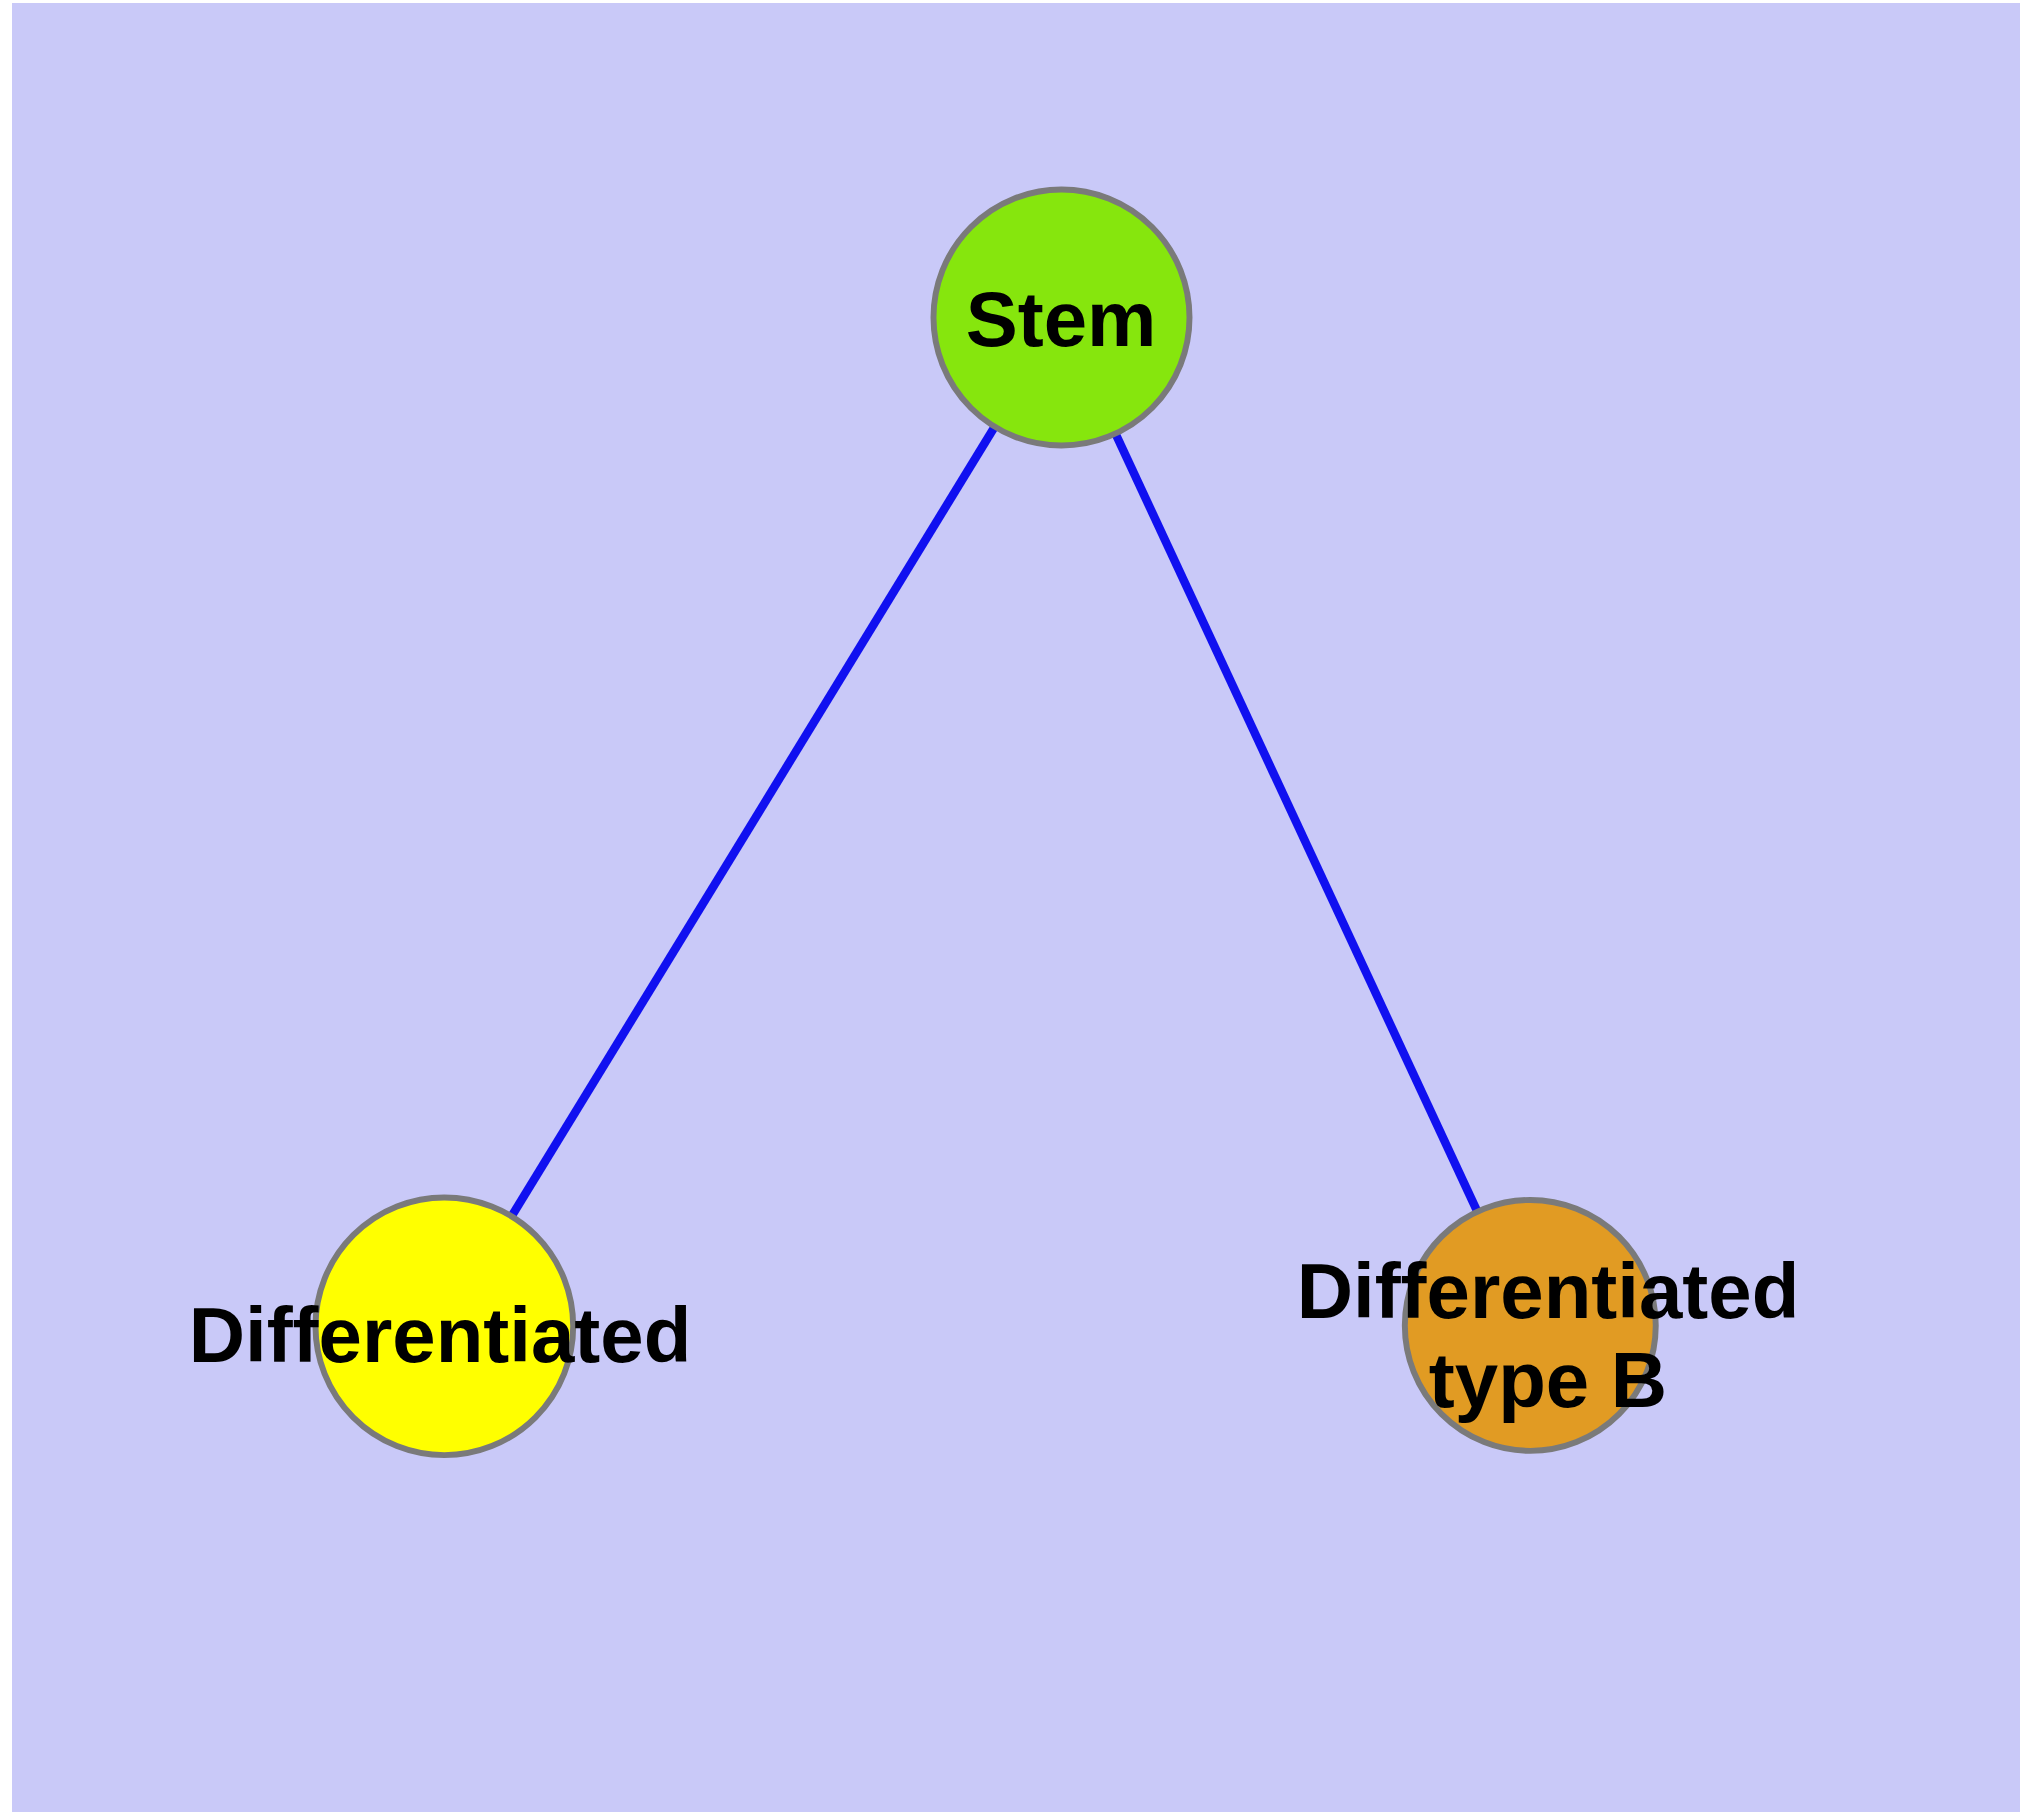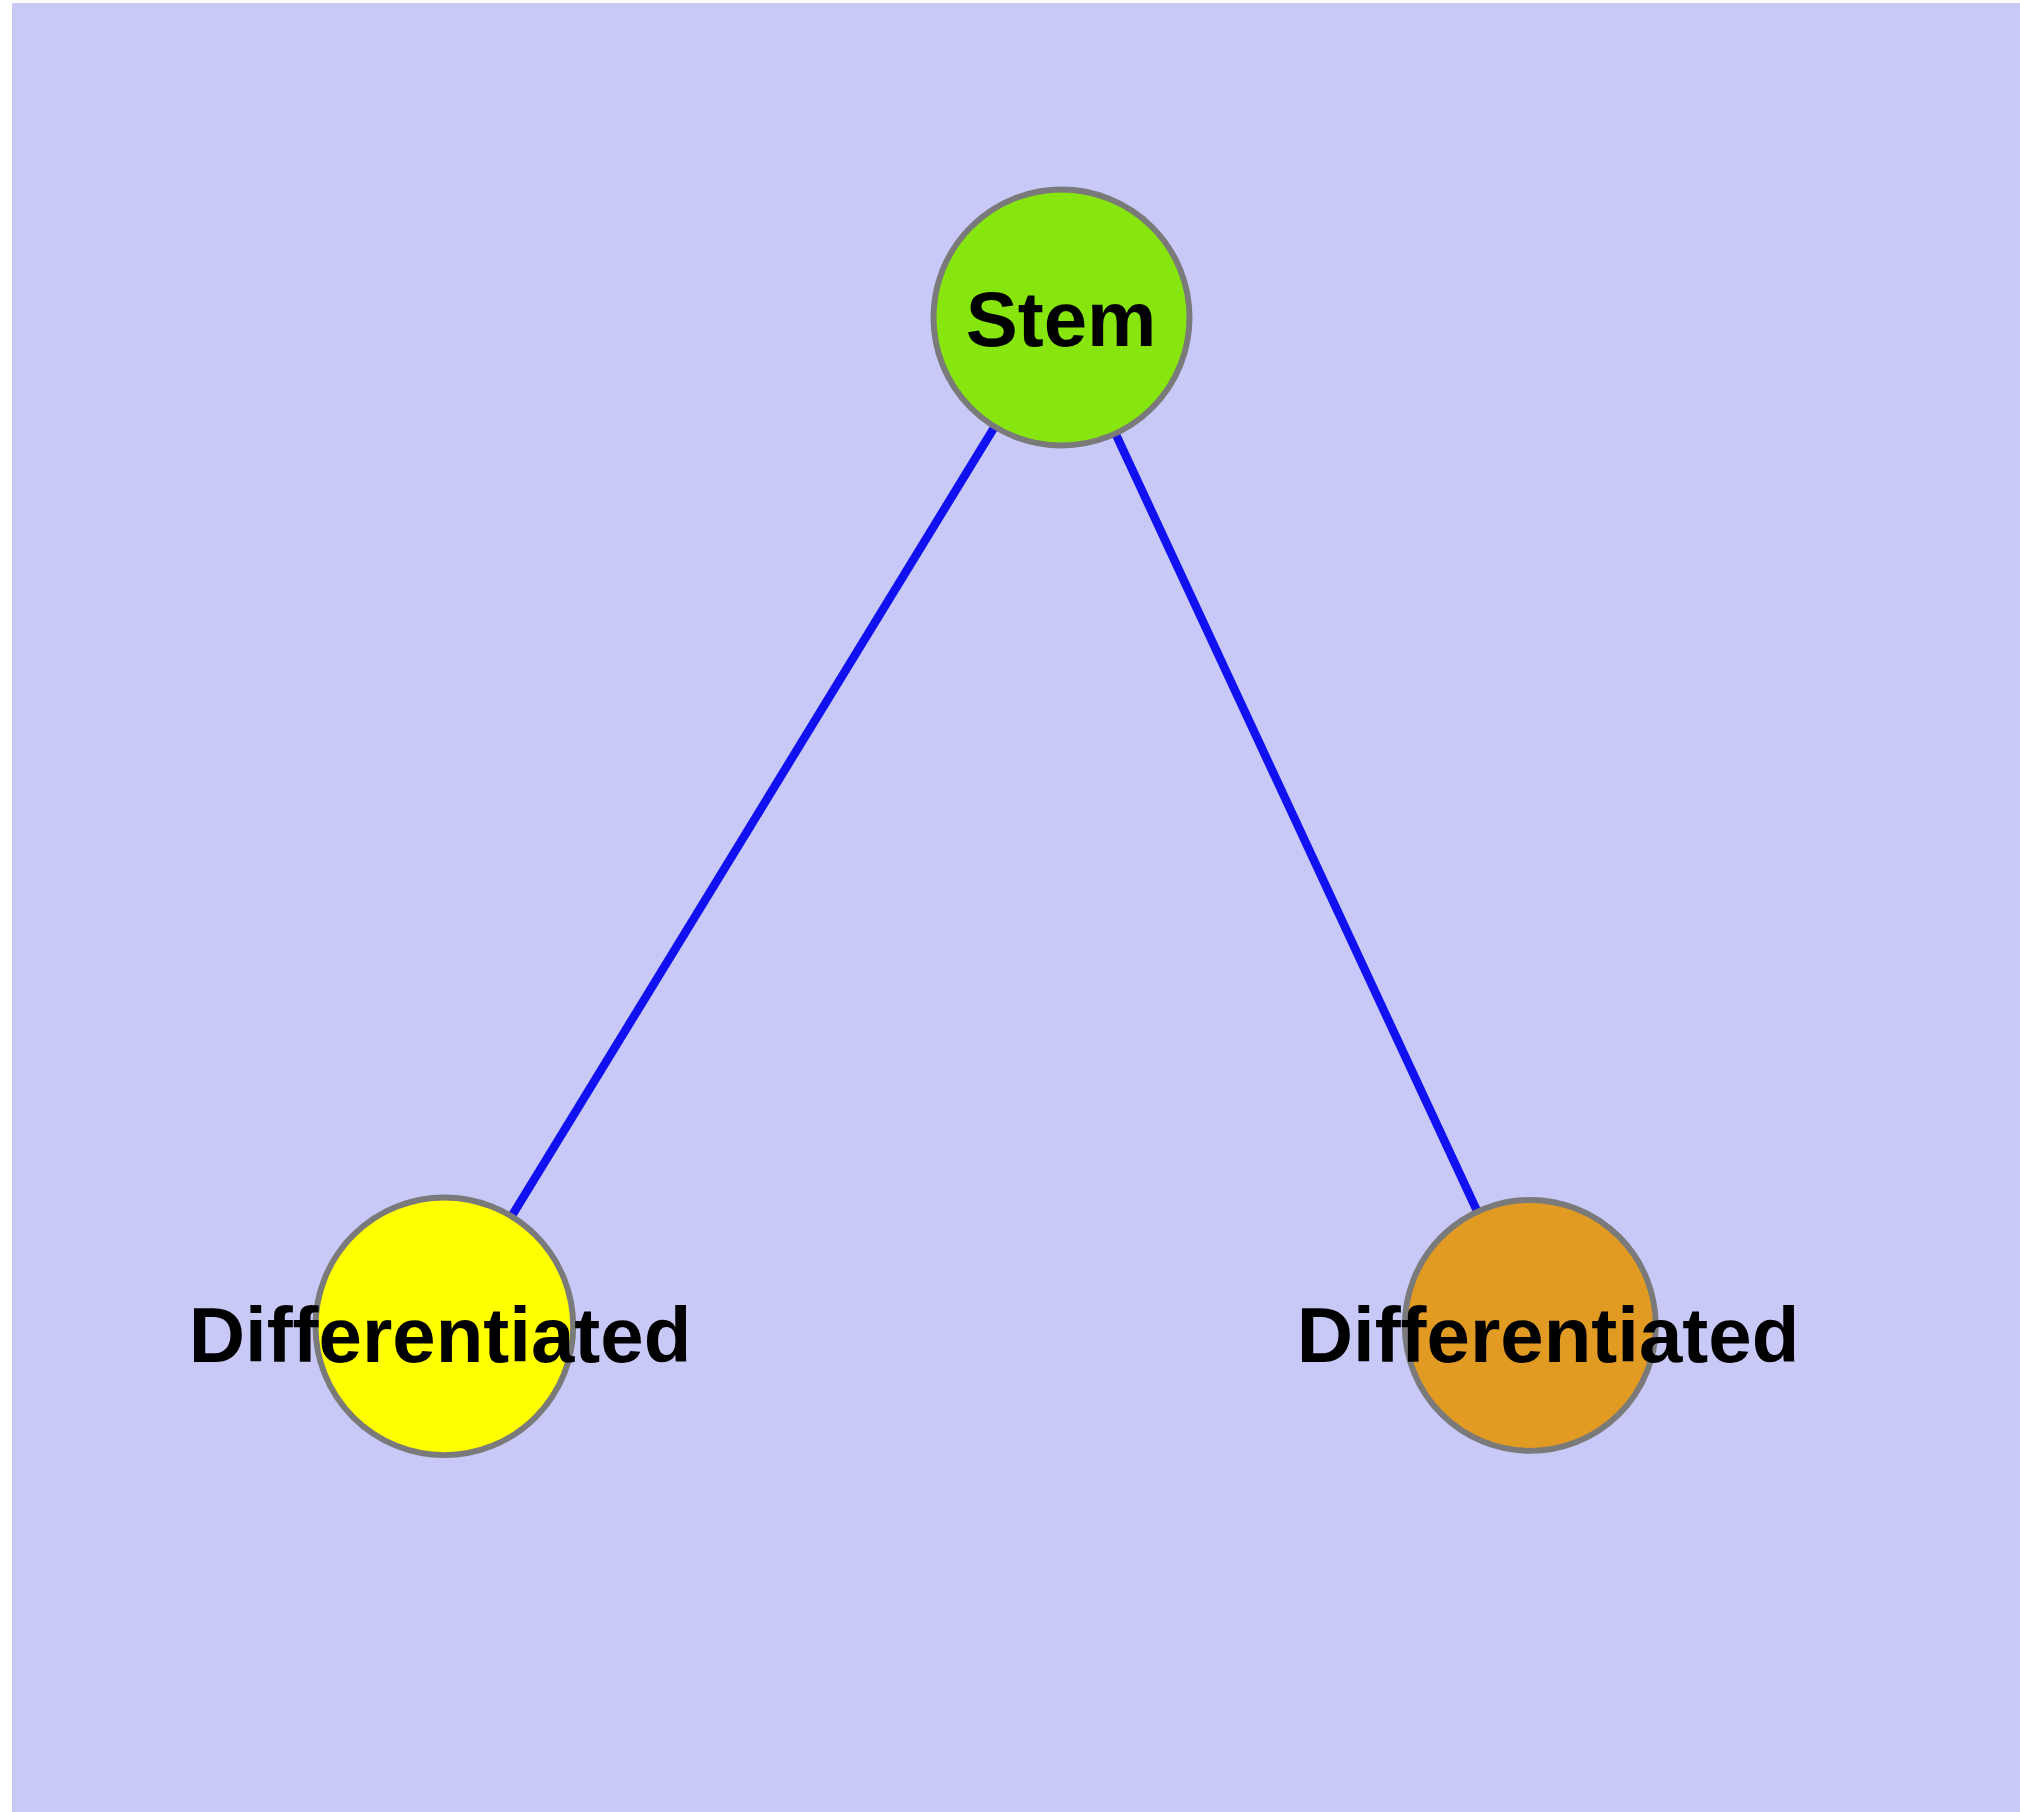--- a/index.html
+++ b/index.html
@@ -56,16 +56,17 @@
   </svg>
   <div id="labels-layer">
       <div class="node-label" style="left: 1049px; top: 316px; color: rgb(0, 0, 0);">
         <div>Stem</div>
       </div>
       <div class="node-label" style="left: 428px; top: 1332px; color: rgb(0, 0, 0);">
         <div>Differentiated</div>
       </div>
       <div class="node-label" style="left: 1536px; top: 1332px; color: rgb(0, 0, 0);">
         <div>Differentiated</div>
+        <div>type B</div>
       </div>
     </div>
 </div>
 
 
 </body></html>

